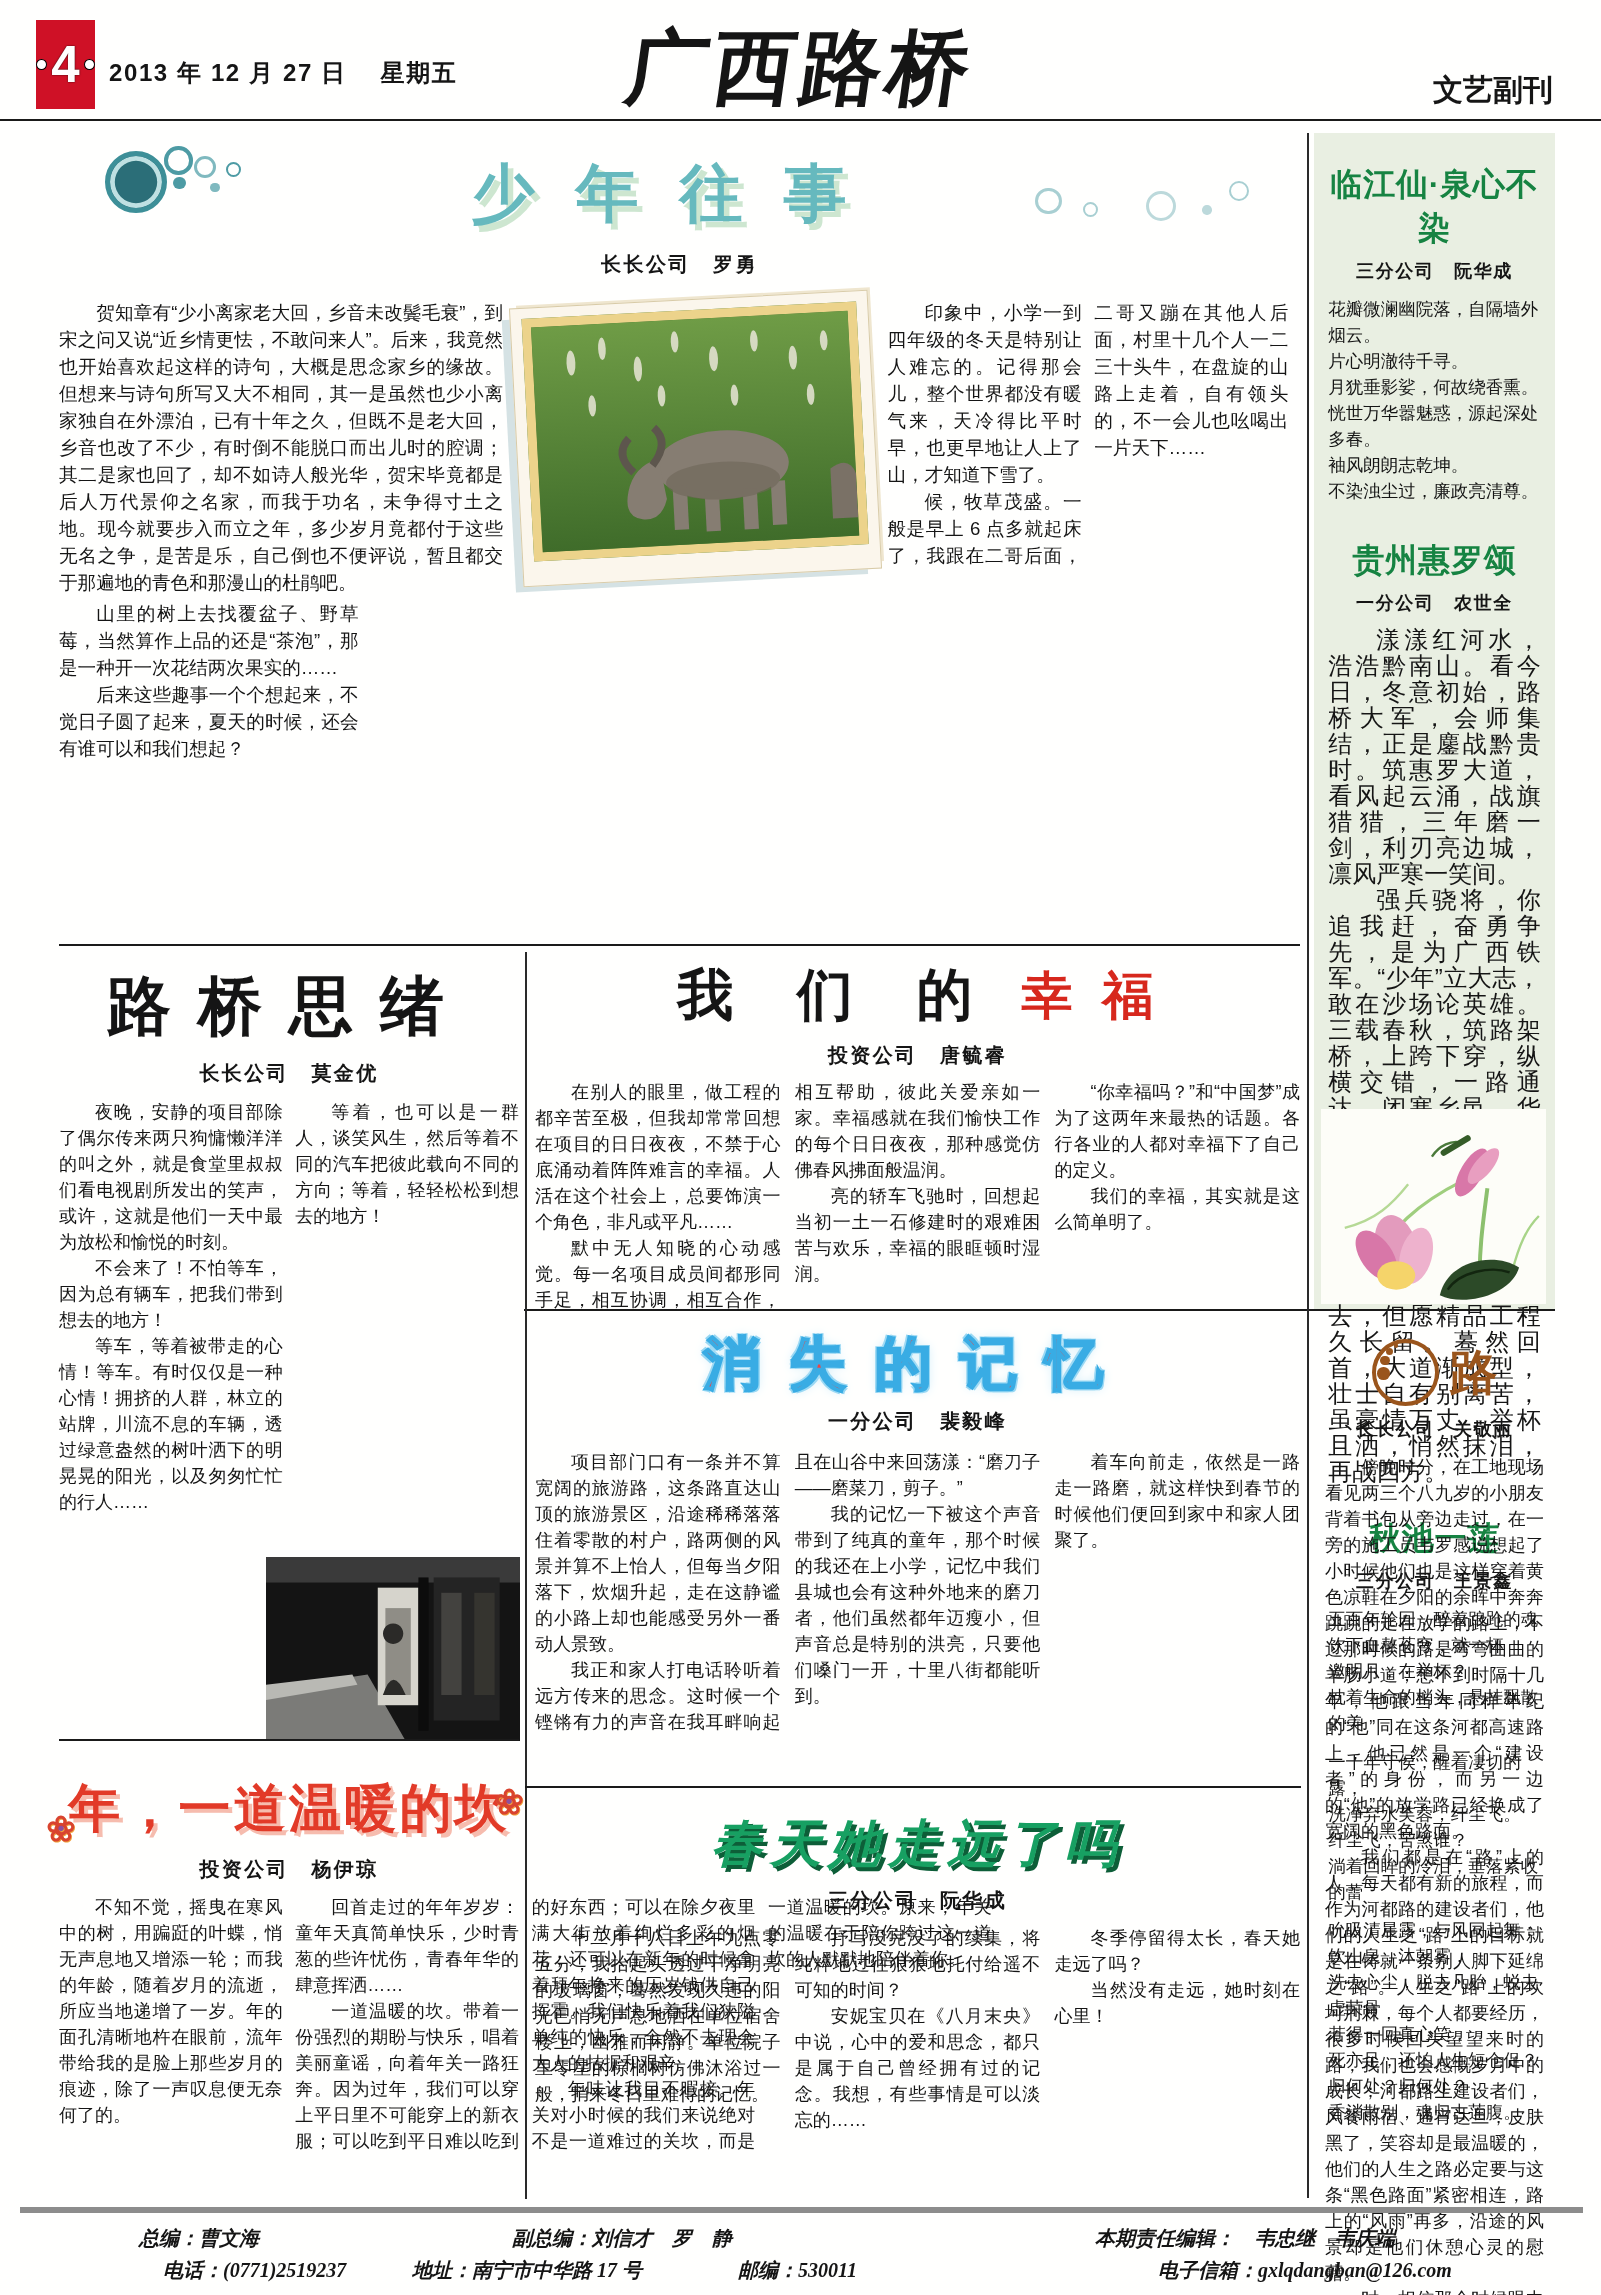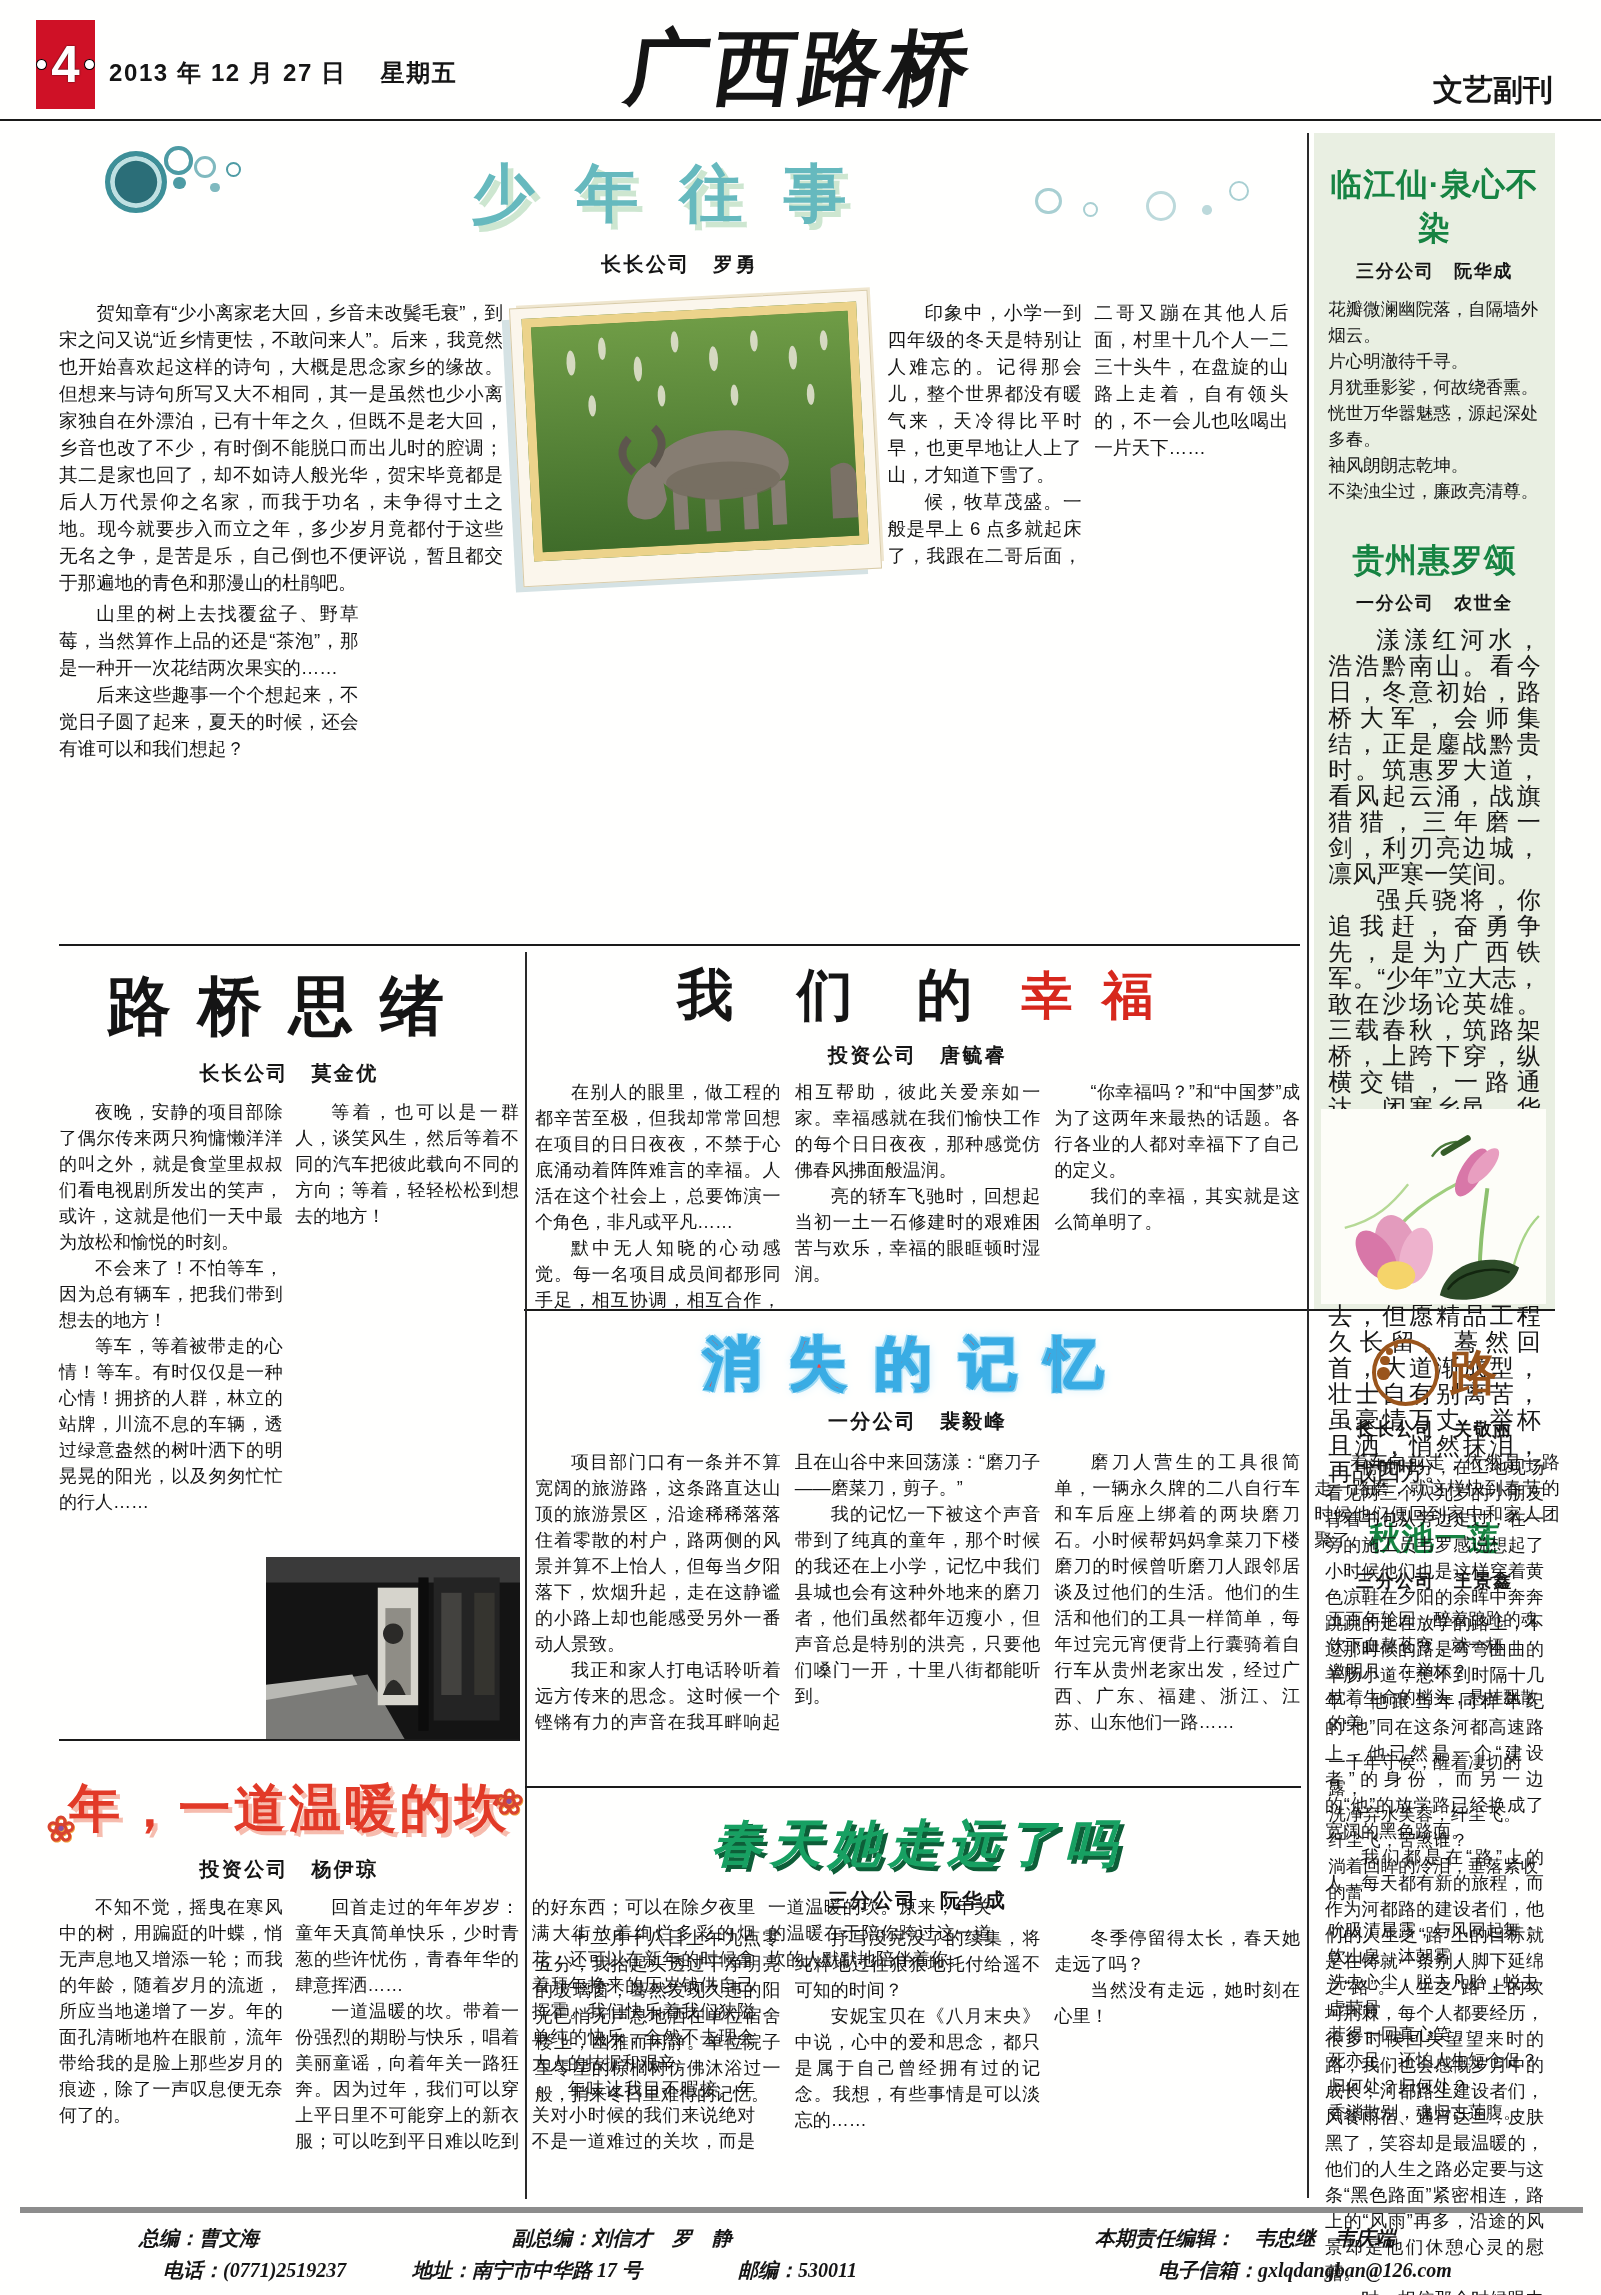--- a/index.html
+++ b/index.html
@@ -317,21 +317,20 @@
       </div>
   </div>
 
   <div class="abs" id="jiyi">
     <div id="jiyi-title">消失的记忆</div>
     <div class="headline-byline" style="margin-top:4.8px;">一分公司　裴毅峰</div>
     <div id="jiyi-body">
         <p>项目部门口有一条并不算宽阔的旅游路，这条路直达山顶的旅游景区，沿途稀稀落落住着零散的村户，路两侧的风景并算不上怡人，但每当夕阳落下，炊烟升起，走在这静谧的小路上却也能感受另外一番动人景致。</p>
         <p>我正和家人打电话聆听着远方传来的思念。这时候一个铿锵有力的声音在我耳畔响起且在山谷中来回荡漾：“磨刀子——磨菜刀，剪子。”</p>
         <p>我的记忆一下被这个声音带到了纯真的童年，那个时候的我还在上小学，记忆中我们县城也会有这种外地来的磨刀者，他们虽然都年迈瘦小，但声音总是特别的洪亮，只要他们嗓门一开，十里八街都能听到。</p>
-        <p>磨刀人营生的工具很简单，一辆永久牌的二八自行车和车后座上绑着的两块磨刀石。小时候帮妈妈拿菜刀下楼磨刀的时候曾听磨刀人跟邻居谈及过他们的生活。他们的生活和他们的工具一样简单，每年过完元宵便背上行囊骑着自行车从贵州老家出发，经过广西、广东、福建、浙江、江苏、山东他们一路……</p>
         <p>着车向前走，依然是一路走一路磨，就这样快到春节的时候他们便回到家中和家人团聚了。</p>
       </div>
   </div>
 
   <div class="rule-h" style="left:59px;top:1739px;width:460px;height:1.6px;"></div>
   <div class="rule-h" style="left:525px;top:1786px;width:776px;height:1.6px;"></div>
 
   <div class="abs" id="nian">
     <div id="nian-title">
       <span class="flower" style="left:-12.7px;top:35px;">❀<b>●</b></span>

